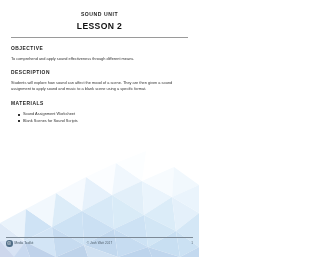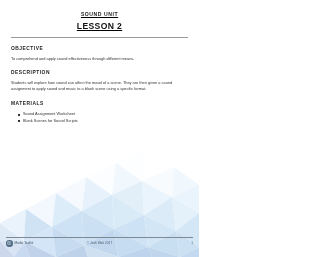--- a/index.html
+++ b/index.html
@@ -36,21 +36,20 @@
   
   .content {
     position: relative;
     z-index: 2;
     padding: 0 11px;
   }
 
   .header {
     text-align: center;
     padding-top: 11px;
-    text-decoration: underline;
   }
   .unit-title {
     font-size: 5.1px;
     font-weight: bold;
     letter-spacing: 0.55px;
     color: #1c1c1c;
     line-height: 1.3;
   }
   .lesson-title {
     font-size: 8.6px;

